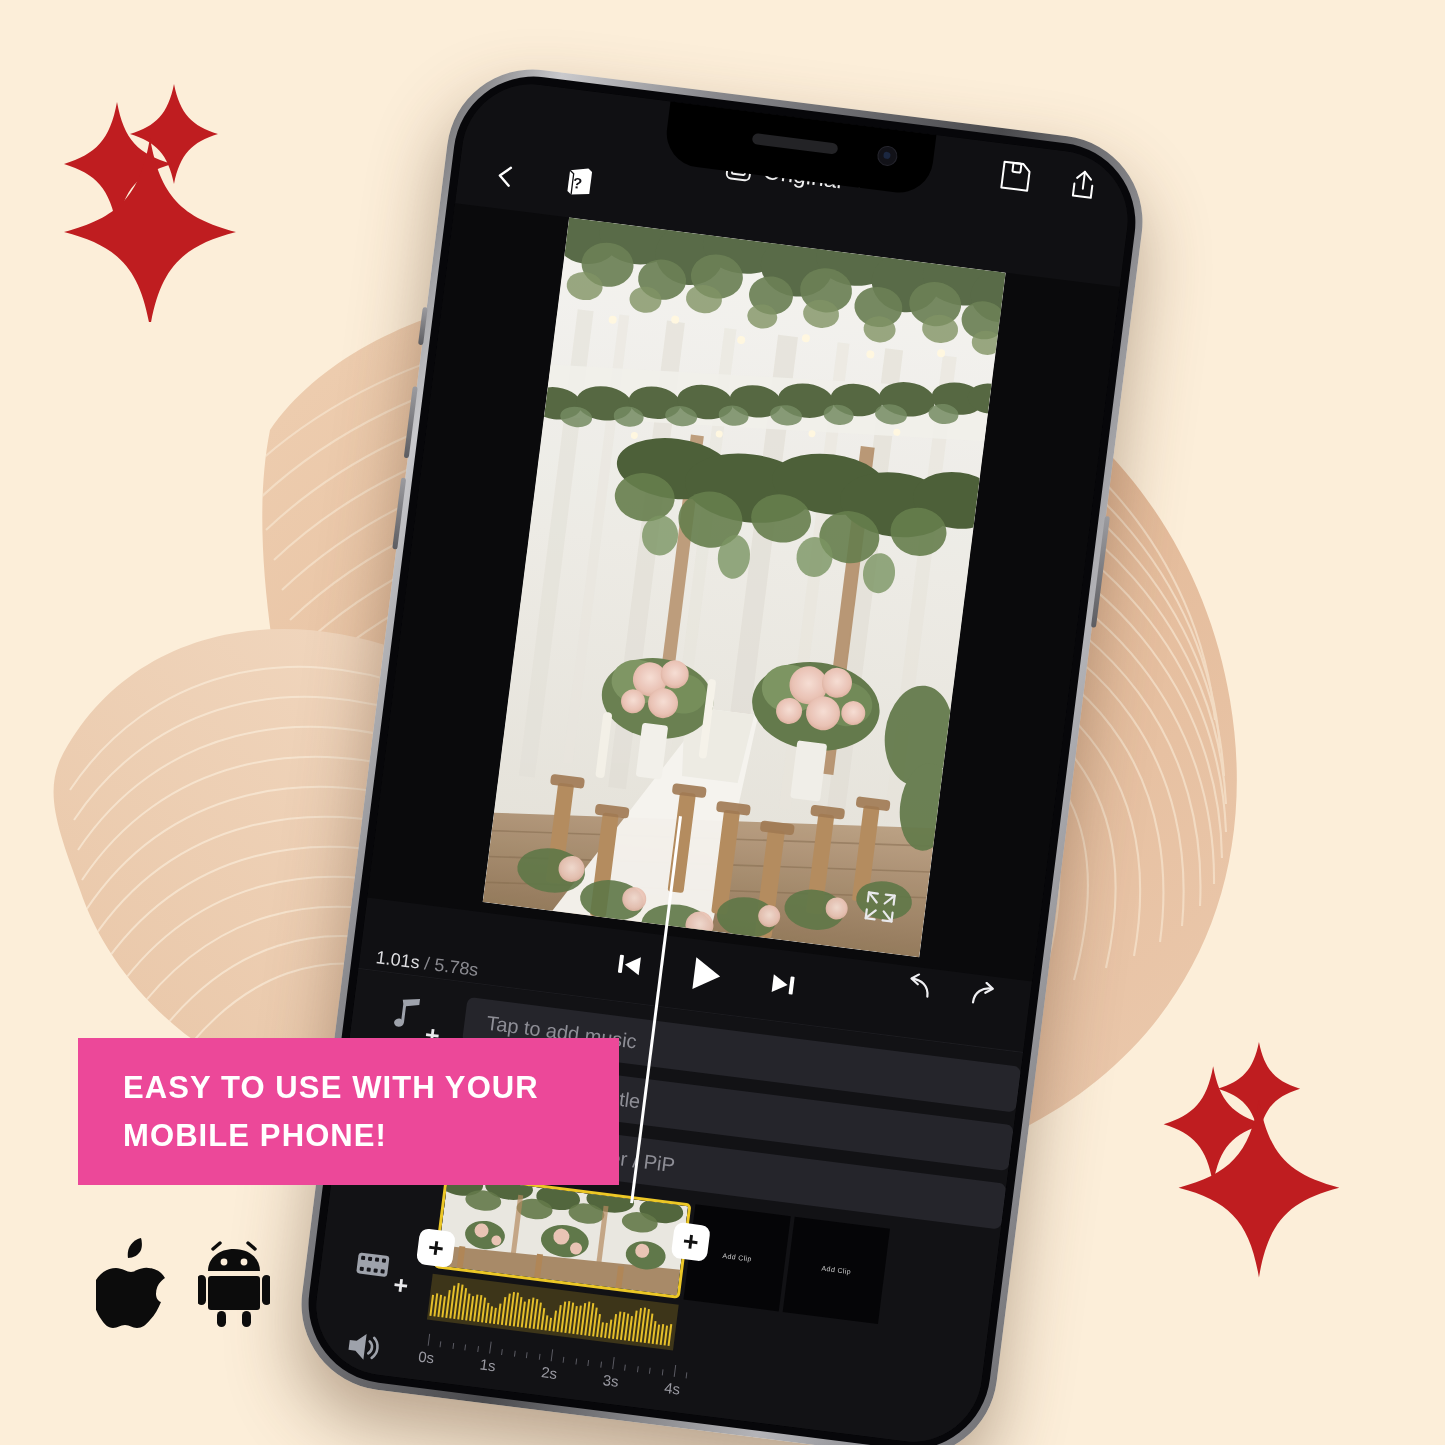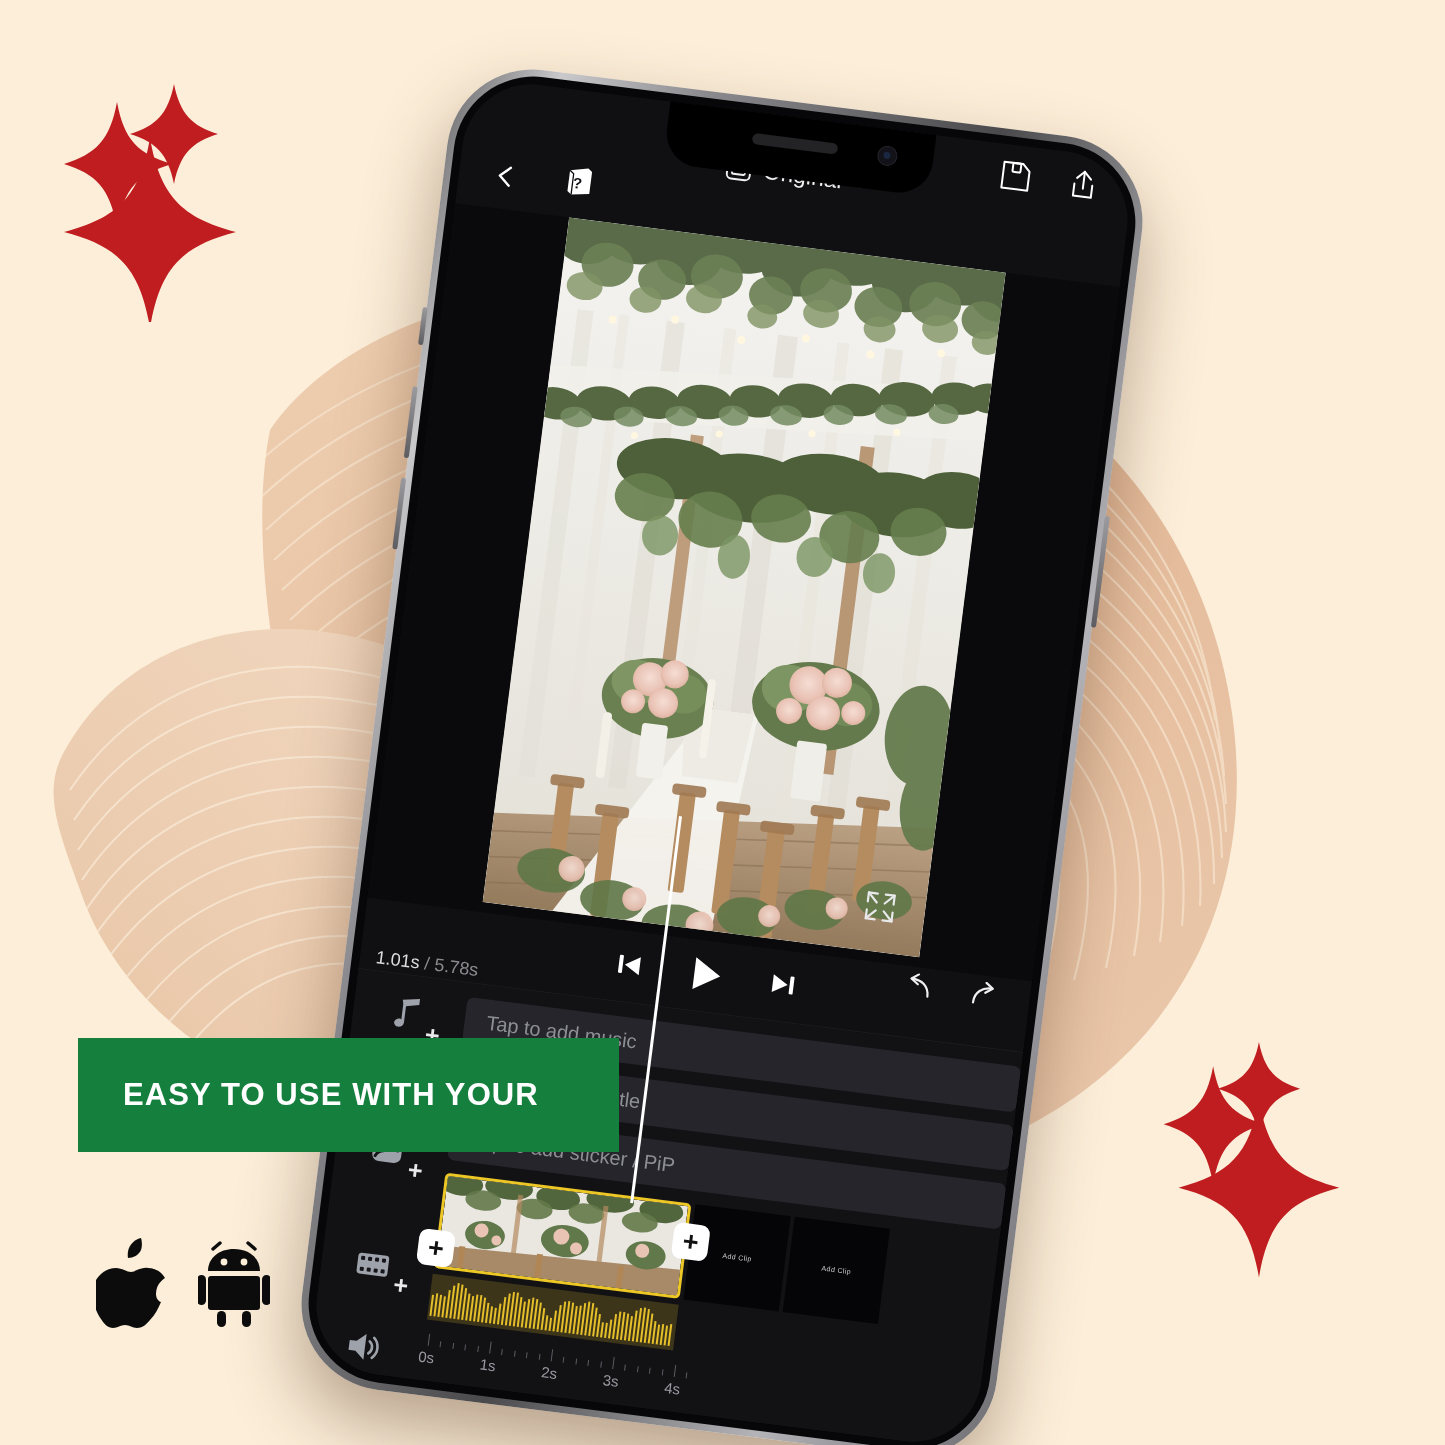--- a/index.html
+++ b/index.html
@@ -22,22 +22,22 @@
 
   
   .sparkle-group { position: absolute; }
   .sparkle-tl { left: 58px; top: 72px; width: 230px; height: 250px; }
   .sparkle-br { left: 1158px; top: 1030px; width: 215px; height: 250px; }
 
   
   .banner {
     position: absolute;
     left: 78px; top: 1038px;
-    width: 541px; height: 114px;
-    background: #15803d;
+    width: 541px; height: 147px;
+    background: #ec4899;
     display: flex;
     flex-direction: column;
     justify-content: center;
     padding-left: 45px;
     z-index: 40;
   }
   .banner-line {
     color: #ffffff;
     font-size: 31px;
     font-weight: bold;
@@ -1075,20 +1075,21 @@
           </div>
 
         </div>
 
       </div>
     </div>
   </div>
 
   <div class="banner">
     <span class="banner-line">EASY TO USE WITH YOUR</span>
+    <span class="banner-line">MOBILE PHONE!</span>
   </div>
 
   <div class="store-icons">
     <svg width="74" height="92" viewBox="0 0 74 92">
       <path fill="#0c0c0c" d="M45,12 C47,6 45,0 45,0 C40,1 35,5 33,10 C31,15 32,20 32,20 C37,20 43,17 45,12 Z"></path>
       <path fill="#0c0c0c" d="M59,64 C56,71 53,77 48,82 C44,87 40,90 35,90 C30,90 28,87 23,87 C18,87 16,90 11,90 C6,90 2,86 -1,81 C-8,71 -13,54 -6,42 C-2,35 6,30 14,30 C20,30 25,34 29,34 C33,34 39,29 46,30 C49,30 58,31 63,40 C63,40 54,45 54,56 C54,58 55,63 59,64 Z" transform="translate(6,0)"></path>
     </svg>
     <svg width="72" height="86" viewBox="0 0 72 86">
       <g fill="#0c0c0c">
         <path d="M10,30 C10,17 21,8 36,8 C51,8 62,17 62,30 Z"></path>

